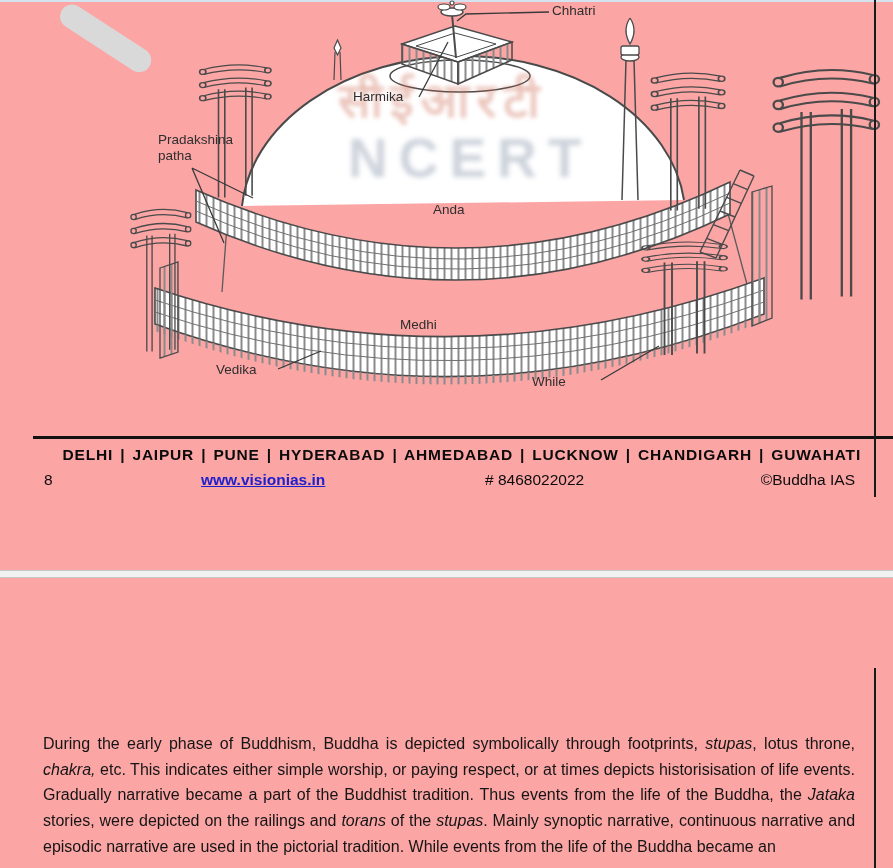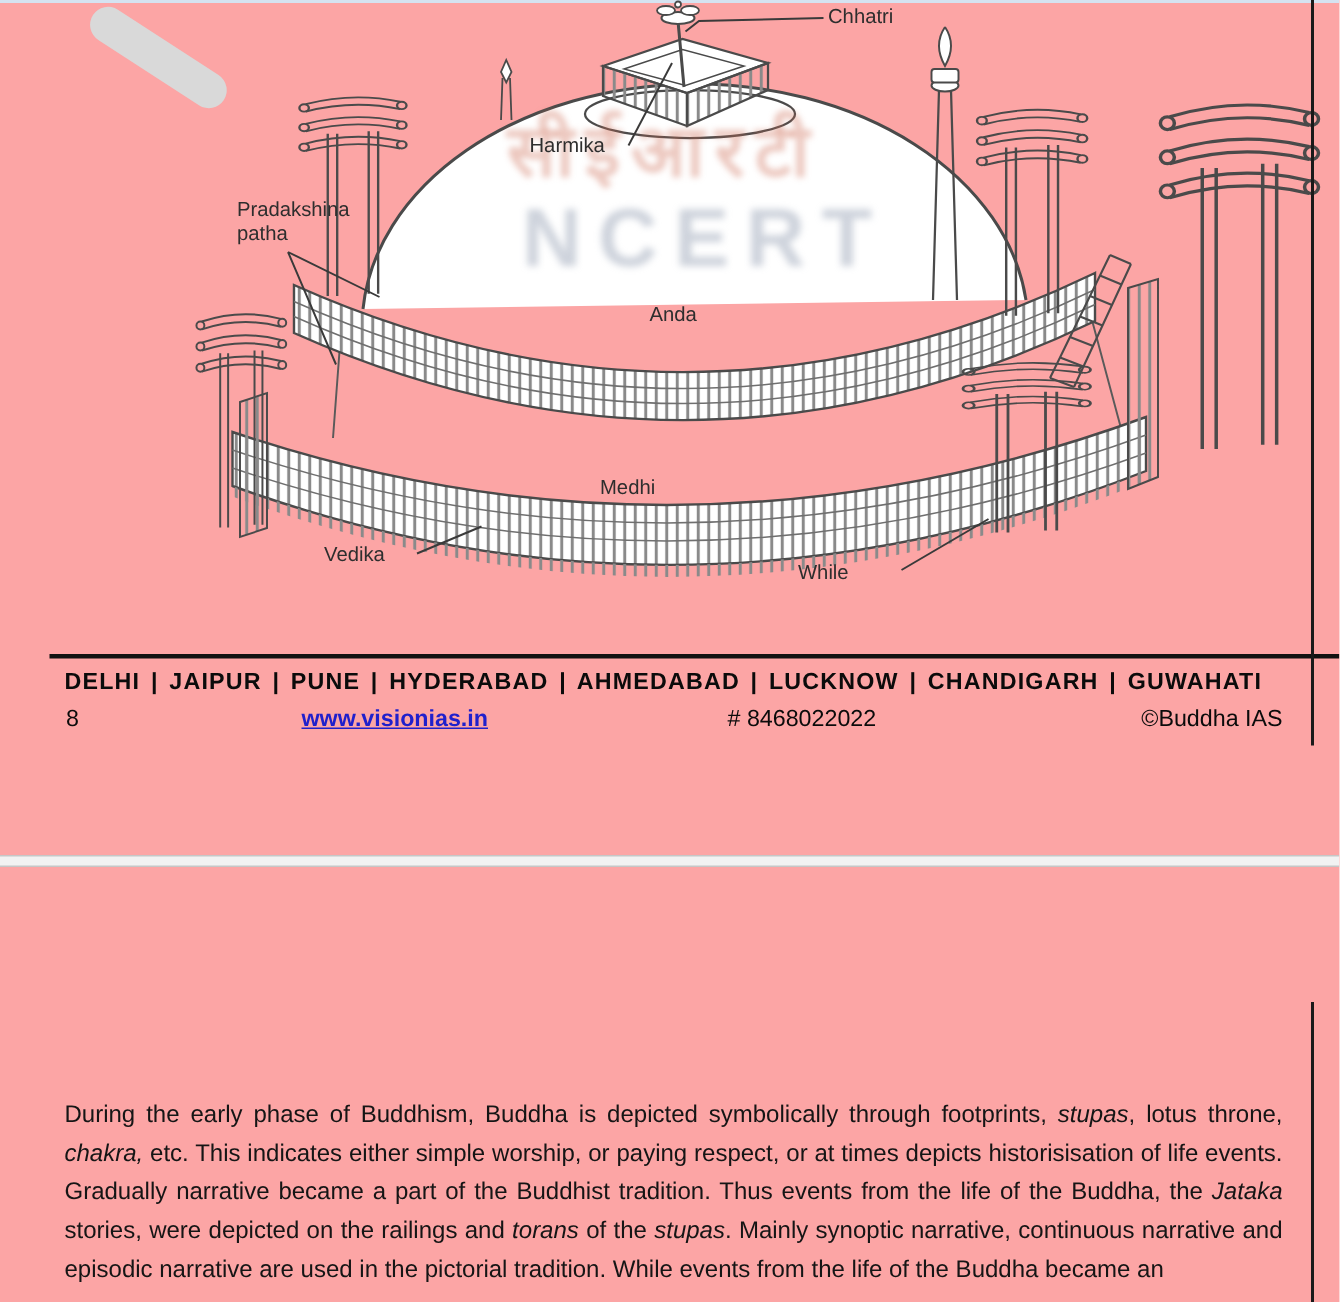--- a/index.html
+++ b/index.html
@@ -12,21 +12,21 @@
             letter-spacing:7px;color:rgba(205,108,84,0.38);filter:blur(2px);white-space:nowrap;}
   .wm-latin{position:absolute;left:348px;top:126px;font-size:55px;font-weight:bold;
             letter-spacing:11px;color:rgba(138,150,172,0.42);filter:blur(2.5px);white-space:nowrap;}
   .diagram-svg{position:absolute;left:0;top:0;}
   .dlabel{position:absolute;font-size:13.5px;color:#2e2e2e;line-height:16px;}
   .caption{position:absolute;left:320px;top:392px;width:280px;text-align:center;
            font-family:"Liberation Serif",serif;font-weight:bold;font-style:italic;
            font-size:17.5px;color:#1e3070;}
   .footer-rule{position:absolute;left:33px;top:436px;width:860px;height:3px;background:#111;}
   .cities{position:absolute;left:43px;top:446px;width:818px;font-weight:bold;font-size:15.5px;
-          letter-spacing:0.8px;word-spacing:2px;color:#0b0b0b;white-space:nowrap;}
+          letter-spacing:0.8px;word-spacing:2px;color:#0b0b0b;white-space:nowrap;text-align:right;}
   .frow{position:absolute;top:471px;font-size:15.5px;color:#0b0b0b;}
   .pgnum{left:44px;}
   .weblink{left:201px;color:#2020cc;text-decoration:underline;cursor:pointer;font-weight:bold;}
   .phone{left:485px;}
   .copyright{left:auto;right:38px;}
   .pborder{position:absolute;left:874px;width:2px;background:#1a1a1a;}
   .pb1{top:0;height:497px;}
   .pb2{top:668px;height:200px;}
   .page-sep{position:absolute;left:0;top:570px;width:893px;height:6px;background:#f2f2f2;
             border-top:1px solid #c6c6c6;border-bottom:1px solid #c6c6c6;}

